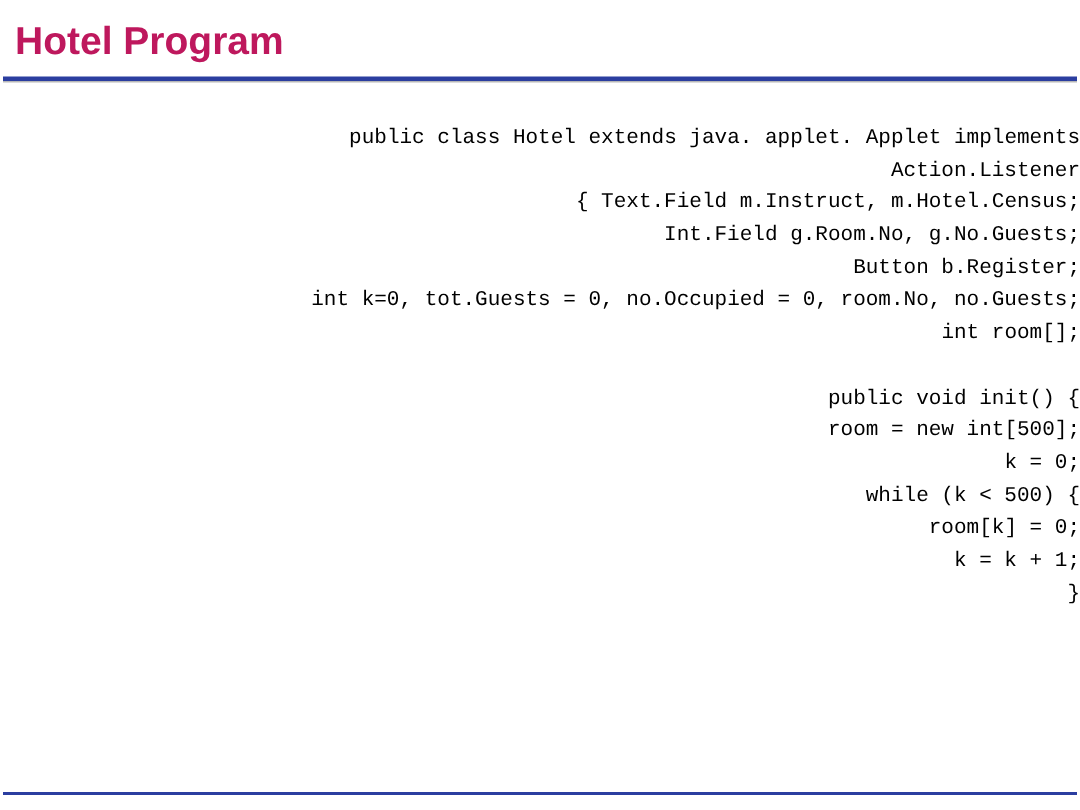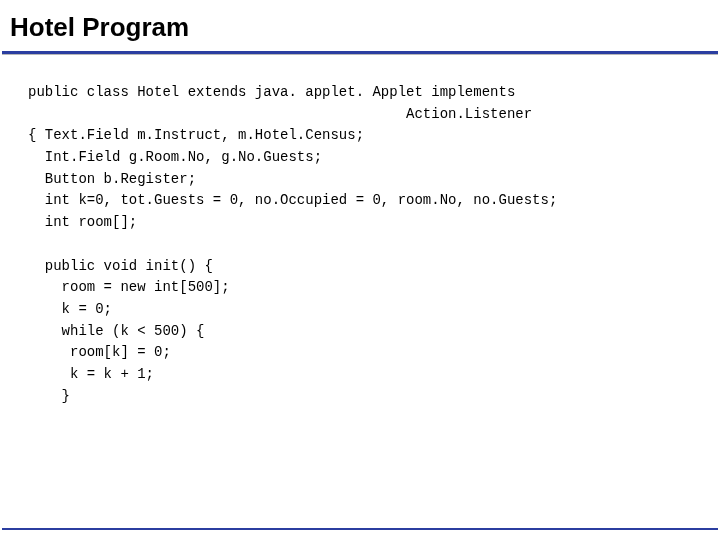--- a/index.html
+++ b/index.html
@@ -11,36 +11,37 @@
     overflow: hidden;
   }
   .slide {
     width: 100%;
     height: 100%;
     position: relative;
   }
   .title {
     font-size: 26px;
     font-weight: bold;
-    color: #000000;
+    color: #be185d;
     padding: 12px 0 6px 10px;
   }
   .title-rule {
     height: 3px;
     background: #2b3ea0;
     margin: 2px 2px 0 2px;
     box-shadow: 0 1px 0 #b7b7b7;
   }
   .code-block {
     font-family: "Courier New", Courier, monospace;
     font-size: 14px;
     line-height: 1.55;
     color: #000;
     white-space: pre;
     padding: 28px 0 0 28px;
+    text-align: right;
   }
   .bottom-rule {
     position: absolute;
     left: 2px;
     right: 2px;
     bottom: 10px;
     height: 2px;
     background: #2b3ea0;
   }
 </style>

